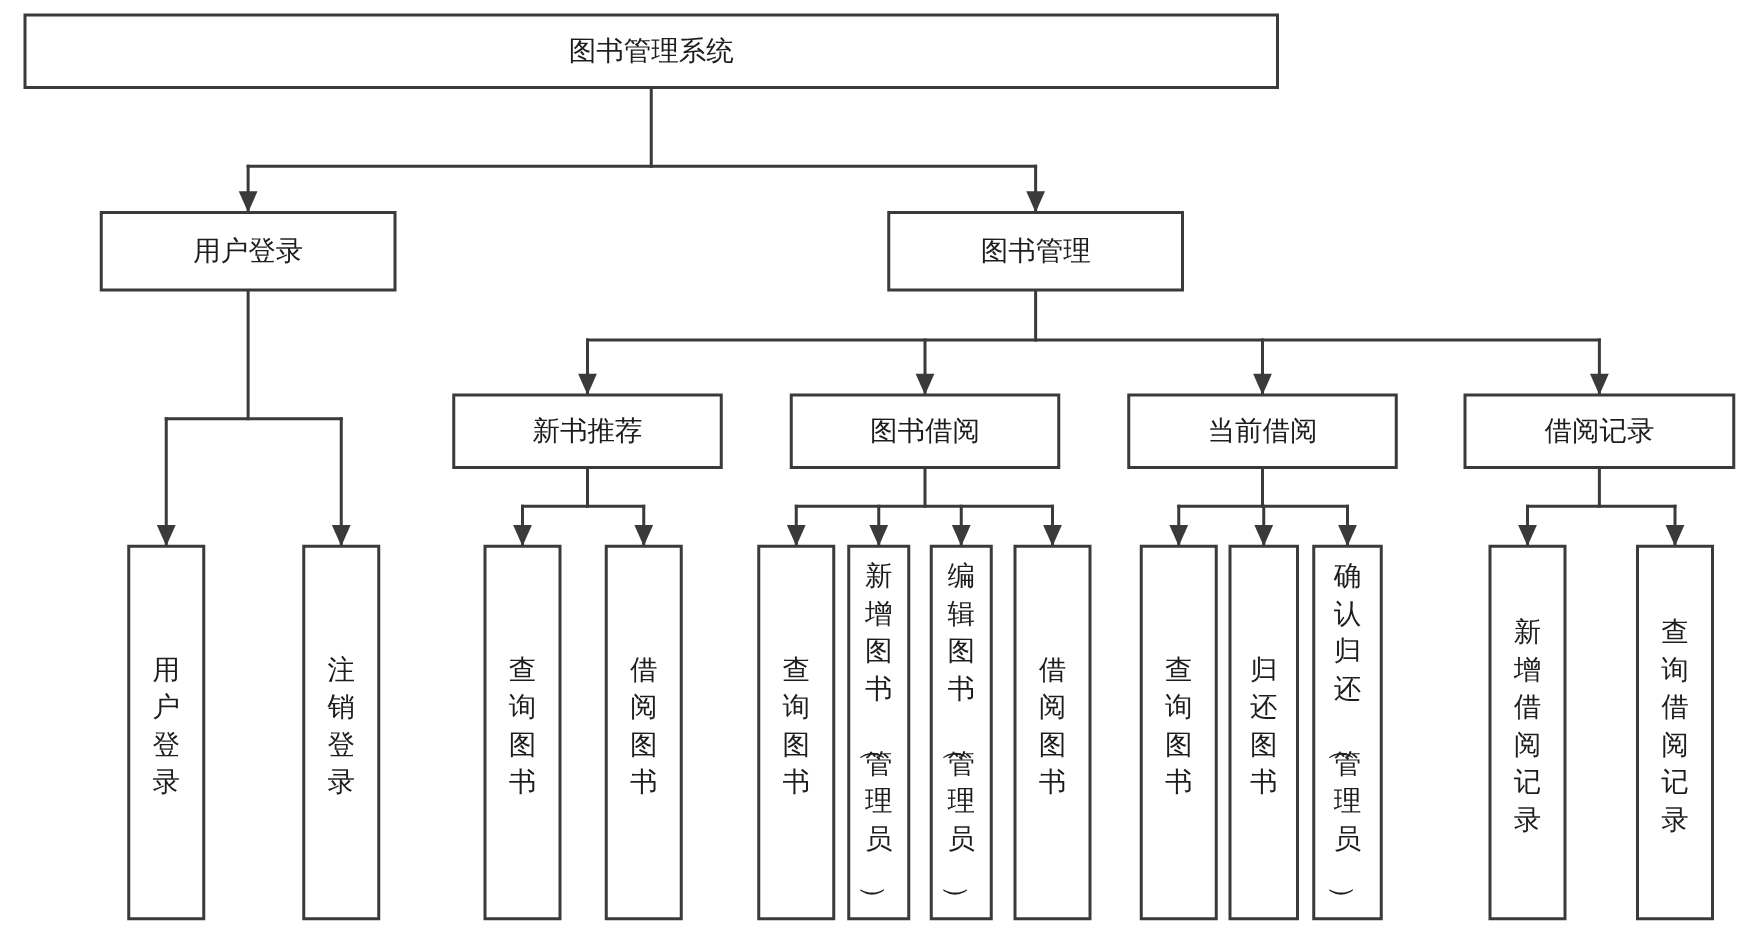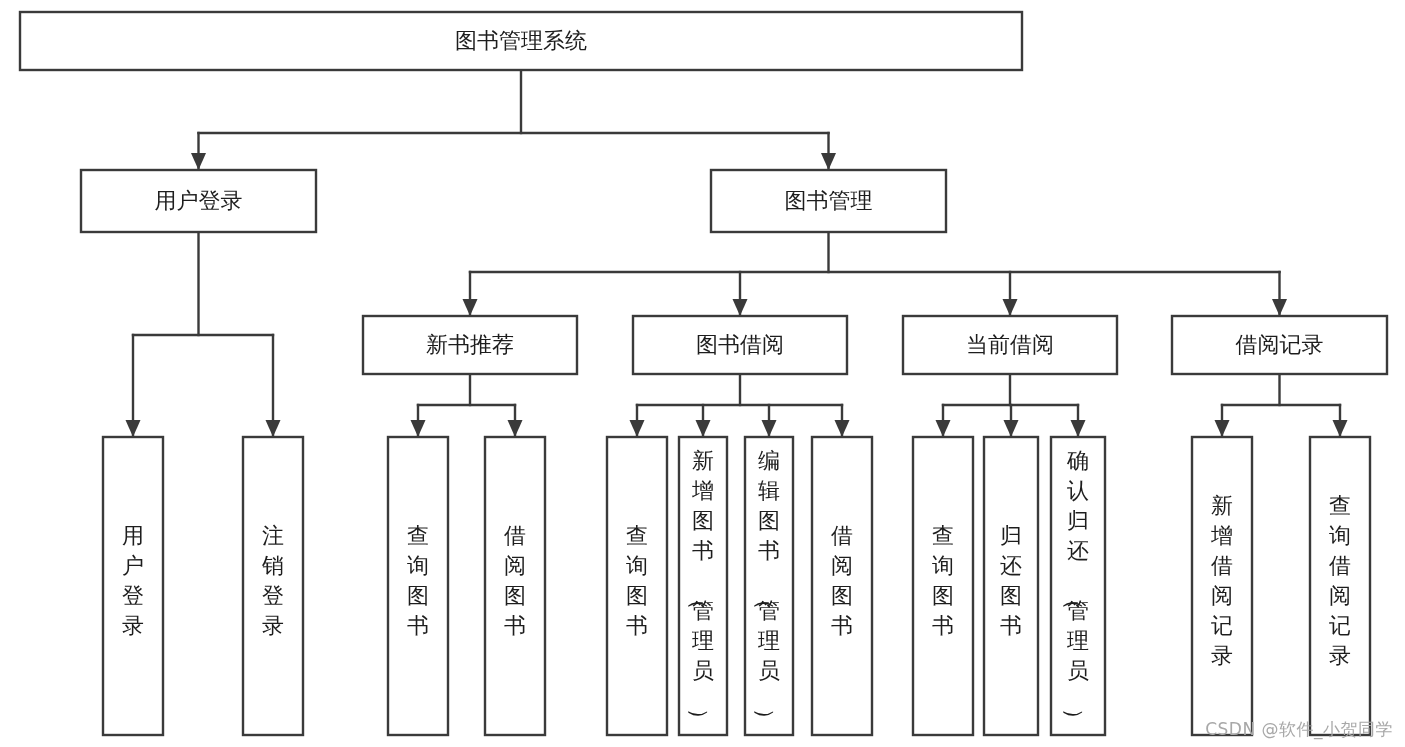--- a/index.html
+++ b/index.html
@@ -214,14 +214,13 @@
         <g>
           <rect x="1192" y="437" width="60" height="298" class="node-rect"></rect>
           <text x="1222" y="0" class="node-label-vert"><tspan x="1222" y="513">新</tspan><tspan x="1222" y="543">增</tspan><tspan x="1222" y="573">借</tspan><tspan x="1222" y="603">阅</tspan><tspan x="1222" y="633">记</tspan><tspan x="1222" y="663">录</tspan></text>
         </g>
         <g>
           <rect x="1310" y="437" width="60" height="298" class="node-rect"></rect>
           <text x="1340" y="0" class="node-label-vert"><tspan x="1340" y="513">查</tspan><tspan x="1340" y="543">询</tspan><tspan x="1340" y="573">借</tspan><tspan x="1340" y="603">阅</tspan><tspan x="1340" y="633">记</tspan><tspan x="1340" y="663">录</tspan></text>
         </g>
       </g>
   </svg>
-  <div class="watermark">CSDN @软件_小贺同学</div>
 </div>
 
 </body></html>

